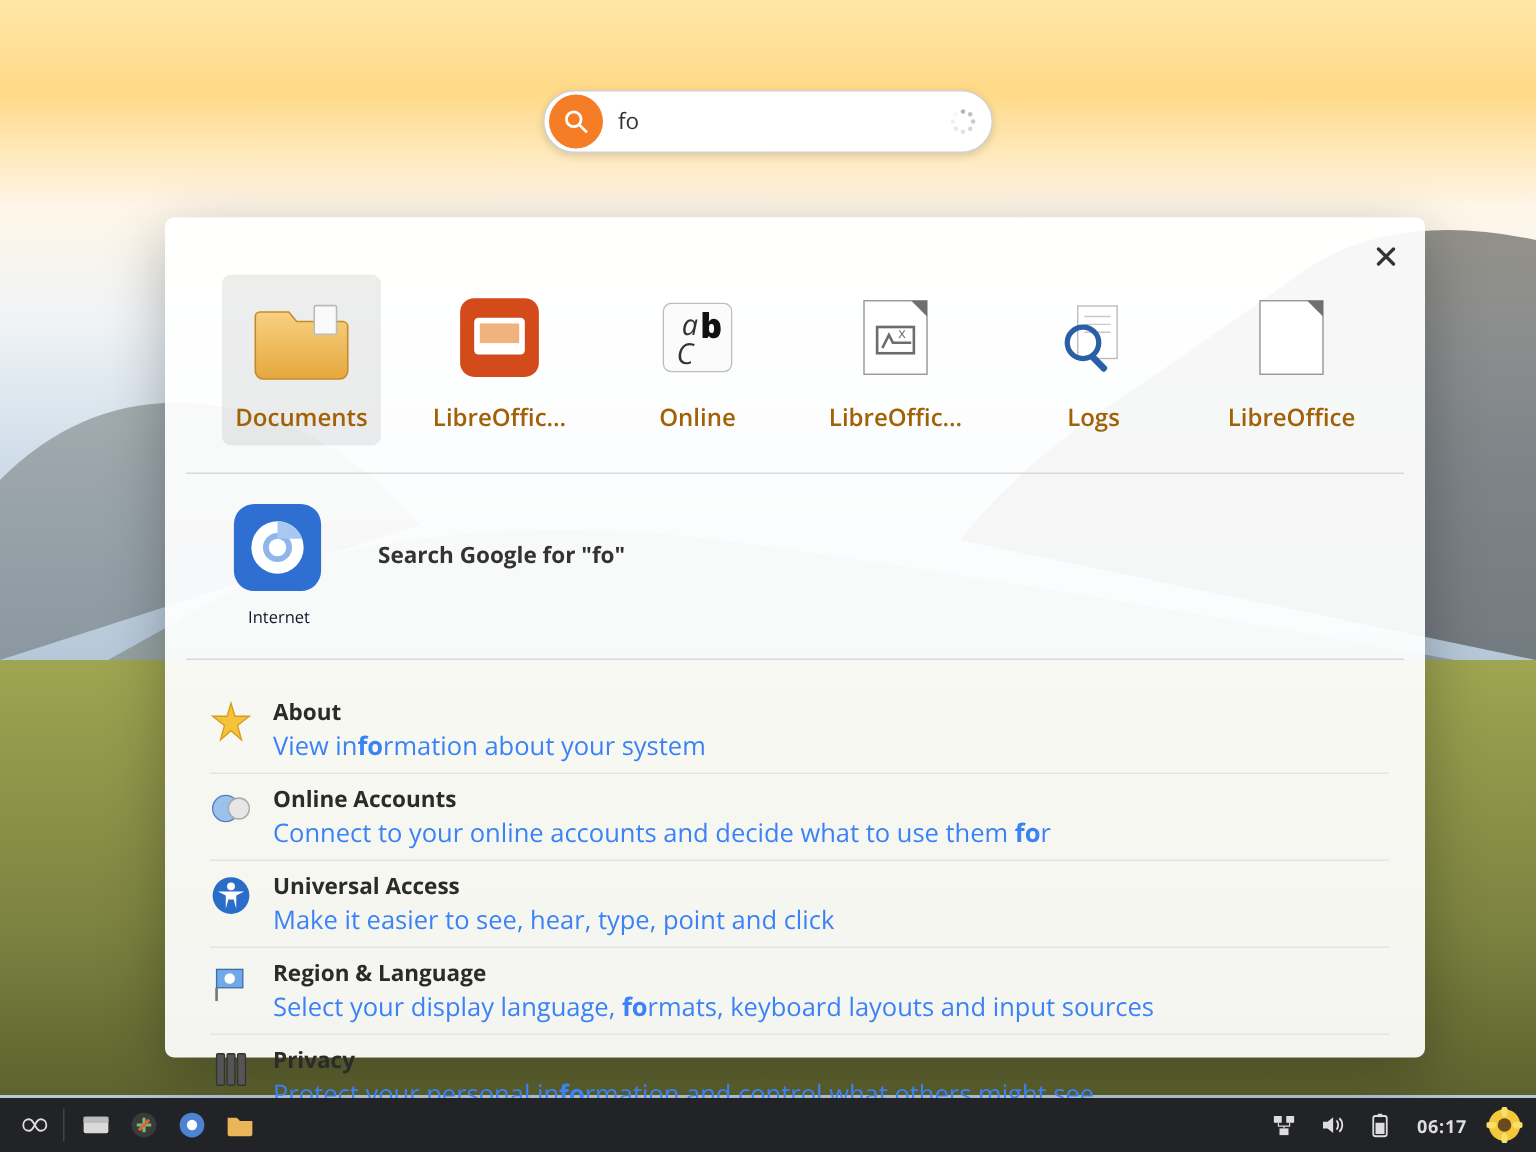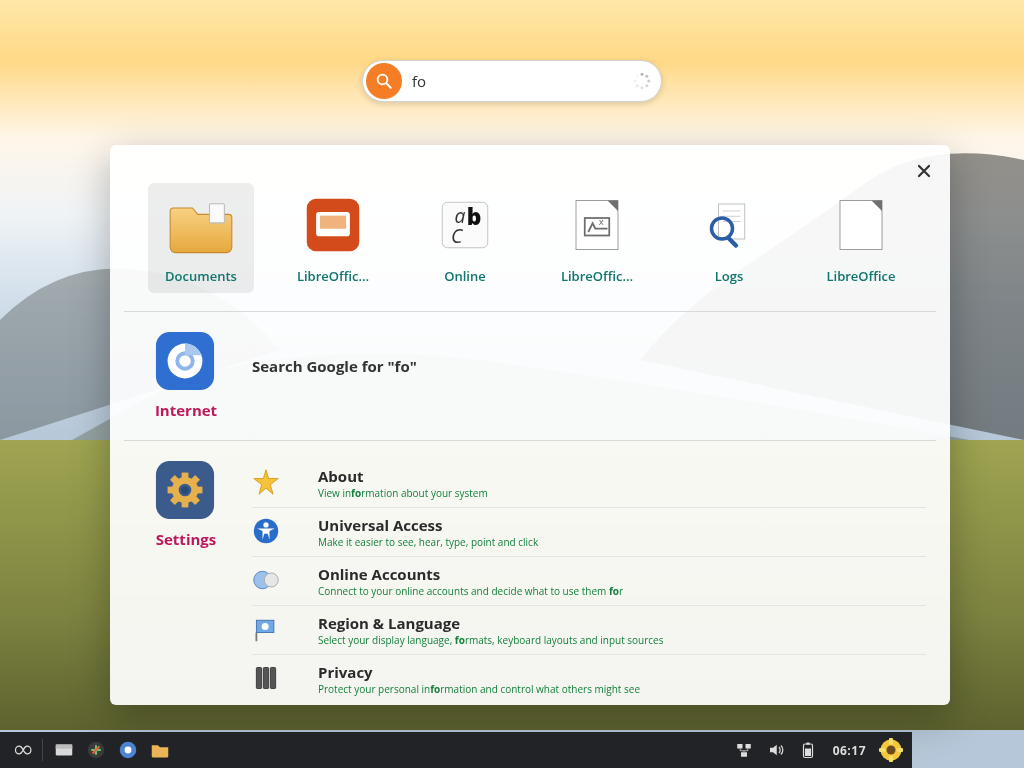--- a/index.html
+++ b/index.html
@@ -78,59 +78,59 @@
 }
 .app-tile.selected {
   background: rgba(0,0,0,.07);
   border-radius: 6px;
 }
 .app-icon {
   width: 72px; height: 72px;
   display: flex; align-items: center; justify-content: center;
 }
 .app-label {
-  font-size: 13px; font-weight: 600; color: #0f766e;
+  font-size: 16px; font-weight: 600; color: #a16207;
   max-width: 100%; white-space: nowrap; overflow: hidden; text-overflow: ellipsis;
 }
 
 .hr { height: 1px; background: #d9d9d7; margin: 0 14px; }
 
 
 .section {
   display: flex; gap: 20px; padding: 18px 24px 20px 30px;
 }
 .section-side {
   width: 92px; display: flex; flex-direction: column; align-items: center; gap: 6px;
   flex-shrink: 0;
 }
 .section-side .side-icon { width: 64px; height: 64px; }
-.section-side .side-label { font-size: 15px; font-weight: 700; color: #be185d; }
+.section-side .side-label { font-size: 11px; font-weight: 400; color: #0f172a; }
 
 .section-body { flex: 1; min-width: 0; }
 .search-google {
   font-size: 15px; font-weight: 700; color: #333;
   padding-top: 26px;
 }
 
 .settings-list { display: flex; flex-direction: column; }
 .settings-item {
   display: flex; gap: 14px; align-items: flex-start;
   padding: 7px 0;
   border-top: 1px solid #e4e4e2;
 }
 .settings-item:first-child { border-top: none; }
 .settings-icon { width: 28px; height: 28px; flex-shrink: 0; margin-top: 2px; }
-.settings-texts { min-width: 0; margin-left: 24px; }
+.settings-texts { min-width: 0; }
 .settings-title { font-size: 15px; font-weight: 700; color: #2b2b2b; }
-.settings-sub { font-size: 10px; color: #15803d; }
+.settings-sub { font-size: 17px; color: #3b82f6; }
 .settings-sub .hl { font-weight: 700; }
 
 
 .taskbar {
-  position: absolute; left: 0; bottom: 0; width: 912px; height: 36px;
+  position: absolute; left: 0; bottom: 0; width: 1024px; height: 36px;
   background: #222326;
   display: flex; align-items: center;
   justify-content: space-between;
   padding: 12px 6px;
   color: #ddd;
   font-size: 12px;
 }
 .taskbar-left, .taskbar-right { display: flex; align-items: center; gap: 2px; }
 .taskbar-item {
   width: 30px; height: 28px;
@@ -283,82 +283,60 @@
         <span class="side-label">Internet</span>
       </div>
       <div class="section-body">
         <div class="search-google">Search Google for "fo"</div>
       </div>
     </div>
 
     <div class="hr"></div>
 
     <div class="section">
-      <div class="section-side">
-        <div class="side-icon">
-          <svg width="62" height="62" viewBox="0 0 64 64">
-            <rect x="2" y="2" width="60" height="60" rx="14" fill="#3a5b8c"></rect>
-            <g transform="translate(32 32)">
-              <circle r="10" fill="none" stroke="#e6b04d" stroke-width="7"></circle>
-              <g stroke="#e6b04d" stroke-width="7">
-                <line x1="0" y1="-18" x2="0" y2="-12"></line>
-                <line x1="0" y1="18" x2="0" y2="12"></line>
-                <line x1="-18" y1="0" x2="-12" y2="0"></line>
-                <line x1="18" y1="0" x2="12" y2="0"></line>
-                <line x1="-13" y1="-13" x2="-8" y2="-8"></line>
-                <line x1="13" y1="-13" x2="8" y2="-8"></line>
-                <line x1="-13" y1="13" x2="-8" y2="8"></line>
-                <line x1="13" y1="13" x2="8" y2="8"></line>
-              </g>
-              <circle r="4" fill="#2a4a78"></circle>
-            </g>
-          </svg>
-        </div>
-        <span class="side-label">Settings</span>
-      </div>
 
       <div class="section-body">
         <div class="settings-list">
 
           <div class="settings-item">
             <div class="settings-icon">
               <svg width="28" height="28" viewBox="0 0 32 32">
                   <path d="M16 2 L19 12 L30 12 L21 19 L24 30 L16 23 L8 30 L11 19 L2 12 L13 12 Z" fill="#f4c23b" stroke="#d79a1a"></path>
                 </svg>
             </div>
             <div class="settings-texts">
               <div class="settings-title">About</div>
               <div class="settings-sub"><span>View in</span><span class="hl">fo</span><span>rmation about your system</span></div>
+            </div>
+          </div>
+
+          <div class="settings-item">
+            <div class="settings-icon">
+              <svg width="28" height="28" viewBox="0 0 32 32">
+                  <circle cx="12" cy="16" r="10" fill="#9cc1ea" stroke="#4d7ec1"></circle>
+                  <circle cx="22" cy="16" r="8" fill="#e6e6e6" stroke="#a7a7a7"></circle>
+                </svg>
+            </div>
+            <div class="settings-texts">
+              <div class="settings-title">Online Accounts</div>
+              <div class="settings-sub"><span>Connect to your online accounts and decide what to use them </span><span class="hl">fo</span><span>r</span></div>
             </div>
           </div>
 
           <div class="settings-item">
             <div class="settings-icon">
               <svg width="28" height="28" viewBox="0 0 32 32">
                   <circle cx="16" cy="16" r="14" fill="#2a6dc9"></circle>
                   <circle cx="16" cy="9" r="3" fill="#fff"></circle>
                   <path d="M6 13h20l-6 3v10l-2-7h-4l-2 7v-10z" fill="#fff"></path>
                 </svg>
             </div>
             <div class="settings-texts">
               <div class="settings-title">Universal Access</div>
               <div class="settings-sub"><span>Make it easier to see, hear, type, point and click</span><span class="hl"></span><span></span></div>
-            </div>
-          </div>
-
-          <div class="settings-item">
-            <div class="settings-icon">
-              <svg width="28" height="28" viewBox="0 0 32 32">
-                  <circle cx="12" cy="16" r="10" fill="#9cc1ea" stroke="#4d7ec1"></circle>
-                  <circle cx="22" cy="16" r="8" fill="#e6e6e6" stroke="#a7a7a7"></circle>
-                </svg>
-            </div>
-            <div class="settings-texts">
-              <div class="settings-title">Online Accounts</div>
-              <div class="settings-sub"><span>Connect to your online accounts and decide what to use them </span><span class="hl">fo</span><span>r</span></div>
             </div>
           </div>
 
           <div class="settings-item">
             <div class="settings-icon">
               <svg width="28" height="28" viewBox="0 0 32 32">
                 <rect x="5" y="6" width="20" height="14" fill="#6fa9e9" stroke="#3d6fa5"></rect>
                 <circle cx="15" cy="13" r="4" fill="#fff"></circle>
                 <line x1="5" y1="20" x2="5" y2="30" stroke="#777" stroke-width="2"></line>
               </svg>

